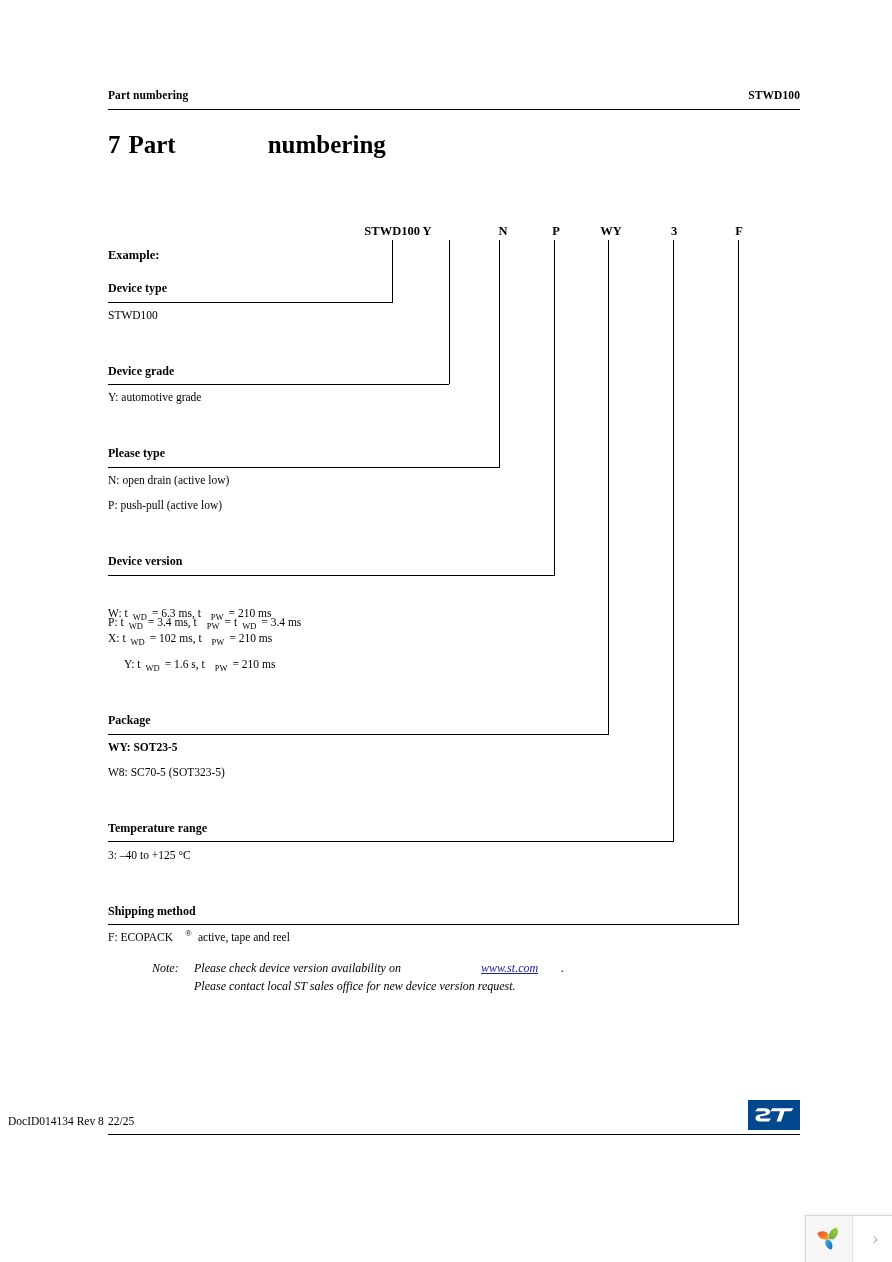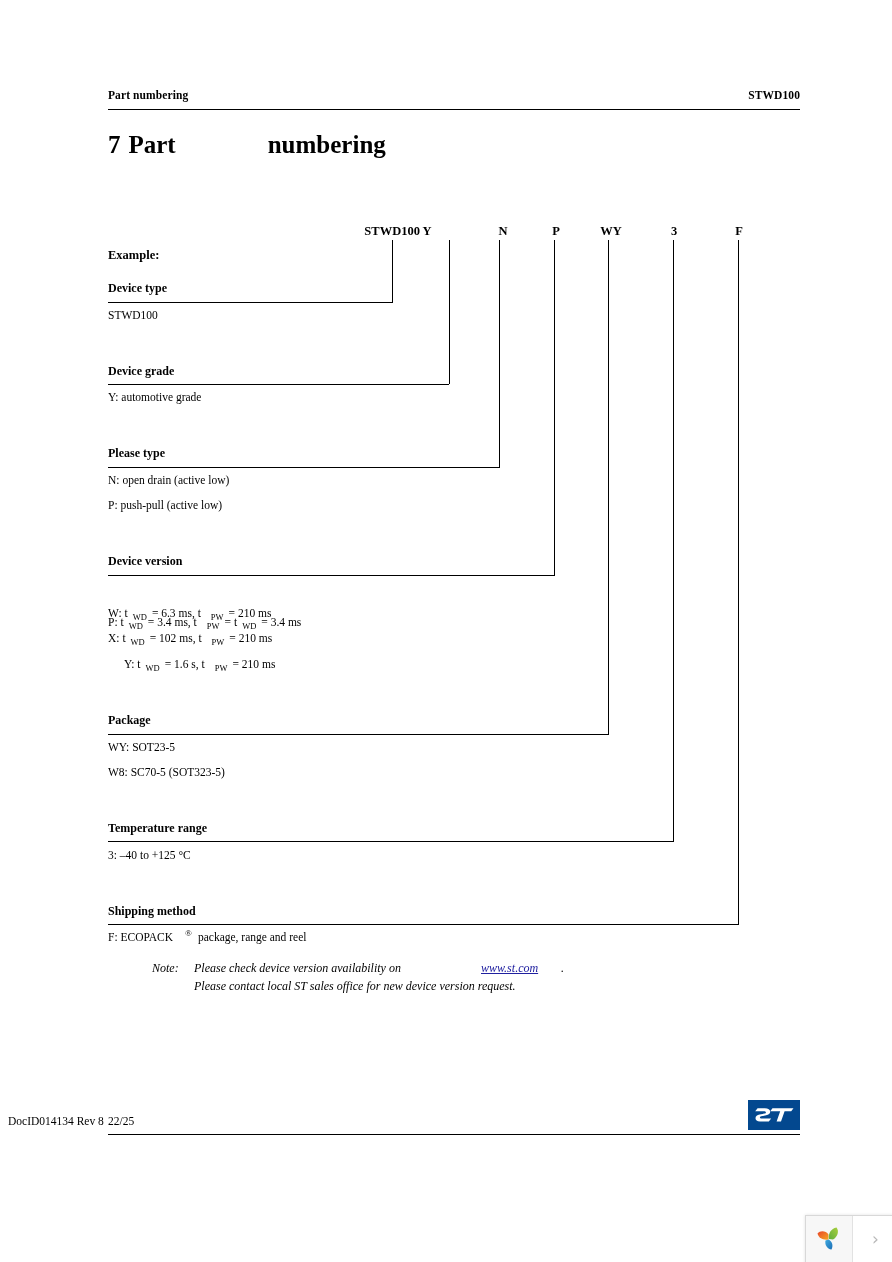--- a/index.html
+++ b/index.html
@@ -261,38 +261,38 @@
       <div class="hline" style="left: 100px; top: 384px; width: 341px;"></div>
       <div class="field-val" style="top: 391px;">Y: automotive grade</div>
       <div class="field-title" style="top: 446px;">Please type</div>
       <div class="hline" style="left: 100px; top: 467px; width: 392px;"></div>
       <div class="field-val" style="top: 474px;">N: open drain (active low)</div>
       <div class="field-val" style="top: 499px;">P: push-pull (active low)</div>
       <div class="field-title" style="top: 554px;">Device version</div>
       <div class="hline" style="left: 100px; top: 575px; width: 447px;"></div>
       <div class="field-title" style="top: 713px;">Package</div>
       <div class="hline" style="left: 100px; top: 734px; width: 501px;"></div>
-      <div class="field-val" style="top: 741px;">WY: SOT23-5</div>
+      <div class="field-val" style="top: 741px; font-weight: bold;">WY: SOT23-5</div>
       <div class="field-val" style="top: 766px;">W8: SC70-5 (SOT323-5)</div>
       <div class="field-title" style="top: 821px;">Temperature range</div>
       <div class="hline" style="left: 100px; top: 841px; width: 566px;"></div>
       <div class="field-val" style="top: 849px;">3: –40 to +125 °C</div>
       <div class="field-title" style="top: 904px;">Shipping method</div>
       <div class="hline" style="left: 100px; top: 924px; width: 631px;"></div>
     </div>
 
   <div id="device-version-rows">
       <div class="field-val" style="top: 582px; margin-top: 34px;"><span>P: t</span><span class="sp-sm"></span><sub>WD</sub><span class="sp-sm"></span><span>= 3.4 ms, t</span><span class="sp"></span><sub>PW</sub><span class="sp-sm"></span><span>= t</span><span class="sp-sm"></span><sub>WD</sub><span class="sp-sm"></span><span>= 3.4 ms</span></div>
       <div class="field-val" style="top: 607px;"><span>W: t</span><span class="sp-sm"></span><sub>WD</sub><span class="sp-sm"></span><span>= 6.3 ms, t</span><span class="sp"></span><sub>PW</sub><span class="sp-sm"></span><span>= 210 ms</span></div>
       <div class="field-val" style="top: 632px;"><span>X: t</span><span class="sp-sm"></span><sub>WD</sub><span class="sp-sm"></span><span>= 102 ms, t</span><span class="sp"></span><sub>PW</sub><span class="sp-sm"></span><span>= 210 ms</span></div>
       <div class="field-val" style="top: 658px; margin-left: 16px;"><span>Y: t</span><span class="sp-sm"></span><sub>WD</sub><span class="sp-sm"></span><span>= 1.6 s, t</span><span class="sp"></span><sub>PW</sub><span class="sp-sm"></span><span>= 210 ms</span></div>
     </div>
 
   <div class="ecopack">
-    <span>F: ECOPACK</span><sup>®</sup><span>package, range and reel</span>
+    <span>F: ECOPACK</span><sup>®</sup><span>active, tape and reel</span>
   </div>
 
   <div class="note-label">Note:</div>
   <div class="note-l1">Please check device version availability on</div>
   <a class="note-link" href="#">www.st.com</a>
   <div class="note-dot">.</div>
   <div class="note-l2">Please contact local ST sales office for new device version request.</div>
 
   <div class="ftr-rule"></div>
   <div class="ftr-page">22/25</div>

